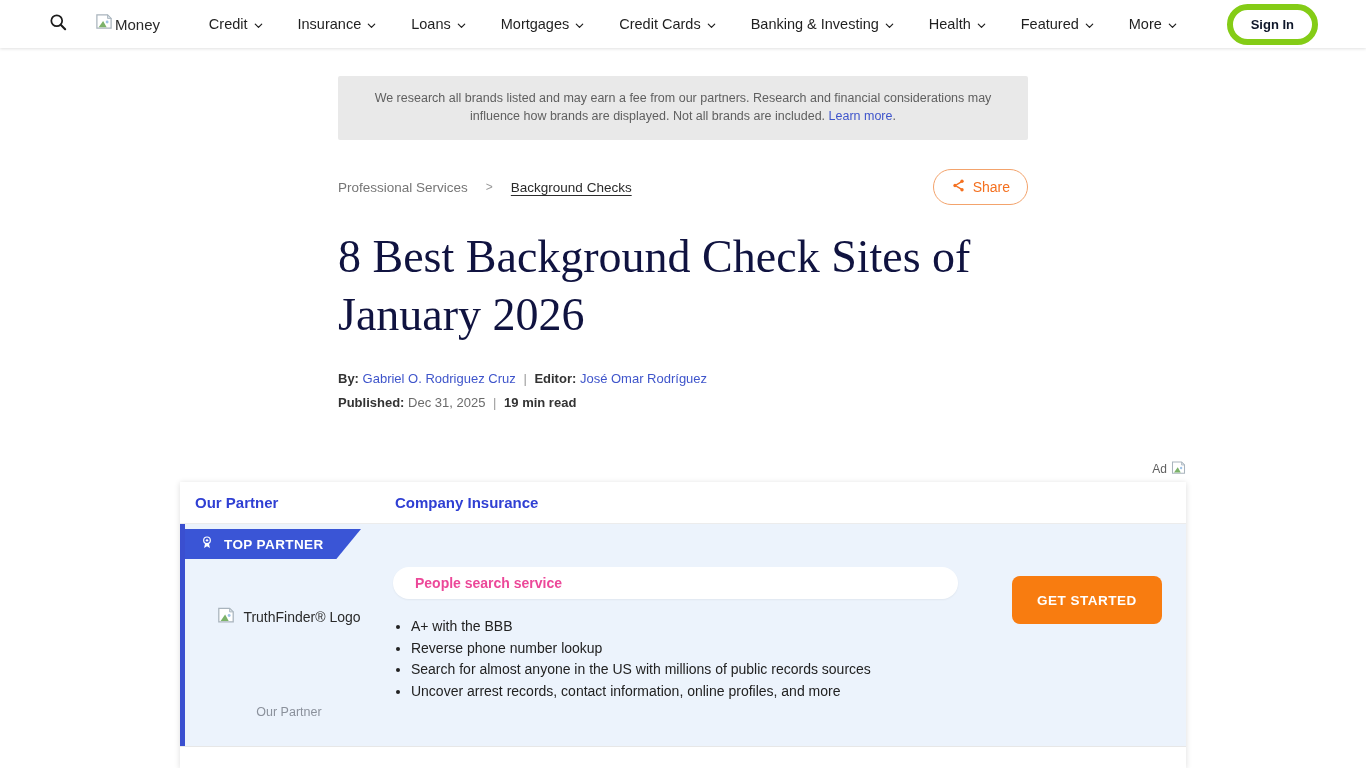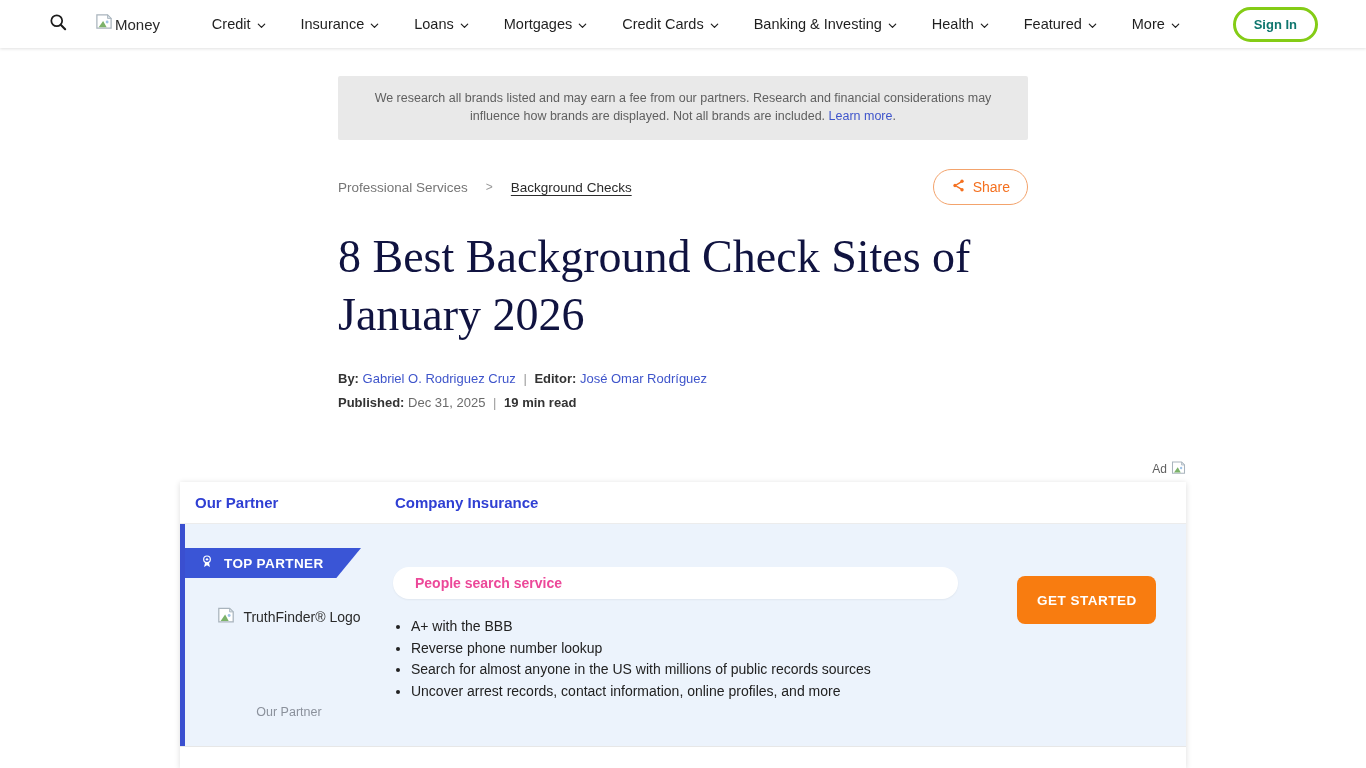--- a/index.html
+++ b/index.html
@@ -9,21 +9,21 @@
   
   .nav { height:48px; background:#fff; display:flex; align-items:center;
          padding:0 48px 0 44px; box-shadow:0 1px 3px rgba(0,0,0,.12); position:relative; z-index:5; }
   .nav-search { background:none; border:none; cursor:pointer; padding:4px; display:flex; }
   .logo { display:flex; align-items:center; gap:2px; margin-left:22px; cursor:pointer; }
   .logo-text { font-size:15px; color:#2a2a2a; }
   .nav-menu { flex:1; display:flex; justify-content:center; align-items:center; gap:34px; }
   .nav-item { background:none; border:none; cursor:pointer; display:flex; align-items:center; gap:5px;
               font-size:14.5px; color:#1f1f1f; font-family:inherit; }
   .chev { width:11px; height:11px; margin-top:2px; }
-  .signin { border:3px solid #84cc16; color:#0f766e; background:#fff; border-radius:999px;
+  .signin { border:6px solid #84cc16; color:#0f172a; background:#fff; border-radius:999px;
             padding:7px 18px; font-size:13px; font-weight:bold; cursor:pointer; font-family:inherit; }
 
   
   .content { width:690px; margin:0 auto; }
   .disclaimer { margin-top:28px; background:#e9e9e9; border-radius:2px; padding:13px 24px 15px;
                 text-align:center; font-size:12.5px; line-height:18px; color:#5f5f5f; }
   .disclaimer a { color:#3f55cb; text-decoration:none; cursor:pointer; }
 
   .crumb-row { margin-top:29px; display:flex; align-items:center; justify-content:space-between; }
   .crumbs { display:flex; align-items:center; gap:18px; font-size:13.5px; }
@@ -47,35 +47,35 @@
   
   .card-wrap { width:1006px; margin:0 auto; }
   .ad-row { margin-top:50px; height:18px; display:flex; justify-content:flex-end; align-items:center;
             gap:4px; font-size:12px; color:#5f5f5f; }
   .card { margin-top:4px; background:#fff; box-shadow:0 1px 6px rgba(0,0,0,.14); }
   .card-head { display:flex; align-items:center; height:42px; border-bottom:1px solid #ececec;
                font-size:15px; font-weight:bold; color:#2f3fd3; }
   .col1-head { width:215px; padding-left:15px; }
 
   .row-hl { position:relative; background:#ecf3fc; border-left:5px solid #3a4fd0; height:222px; }
-  .badge { position:absolute; left:0; top:24px; height:30px; background:#3a55d6; color:#fff;
+  .badge { position:absolute; left:0; top:5px; height:30px; background:#3a55d6; color:#fff;
            display:flex; align-items:center; gap:9px; padding:0 34px 0 14px; font-size:13.5px;
            font-weight:bold; letter-spacing:.4px;
            clip-path:polygon(0 0, 100% 0, 86% 100%, 0 100%); width:176px; }
   .row-grid { display:flex; height:100%; padding-top:43px; }
   .cell-partner { width:210px; display:flex; flex-direction:column; align-items:center; }
   .logo-line { display:flex; align-items:center; gap:8px; margin-top:40px; font-size:14px; color:#2a2a2a; cursor:pointer; }
   .partner-caption { margin-top:auto; margin-bottom:27px; font-size:12.5px; color:#8b919c; }
   .cell-mid { flex:1; padding-right:30px; }
   .pill { background:#fff; border-radius:18px; padding:8px 22px; display:inline-block; min-width:565px;
           font-size:14px; font-weight:bold; color:#ec4899; box-shadow:0 1px 2px rgba(0,0,0,.05); }
   .bullets { margin-top:20px; padding-left:18px; }
   .bullets li { font-size:14px; color:#222; margin-bottom:7.5px; line-height:14px; }
   .cell-cta { width:200px; display:flex; justify-content:center; }
-  .cta-btn { margin-top:9px; width:139px; height:48px; background:#f87c10; color:#fff; border:none;
+  .cta-btn { margin-top:9px; width:150px; height:48px; background:#f87c10; color:#fff; border:none;
              border-radius:8px; font-size:13.5px; font-weight:bold; letter-spacing:.5px; cursor:pointer; font-family:inherit; }
   .row-next { height:22px; background:#fff; border-top:1px solid #e7e7e7; }
 
   .broken-img { display:inline-block; flex:none; }
 </style>
 </head>
 <body>
 
 <header class="nav">
   <button class="nav-search">

